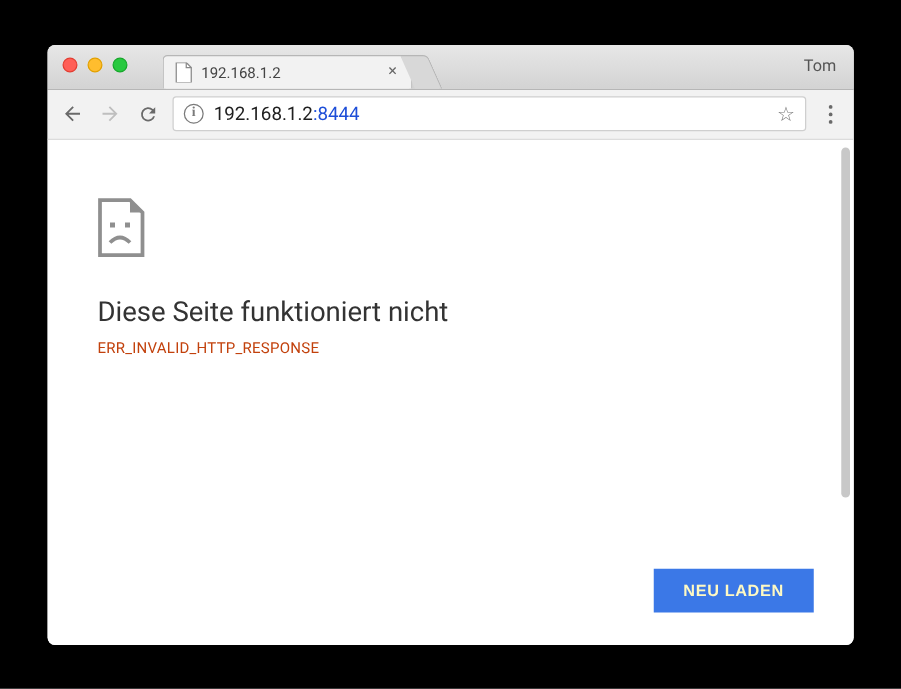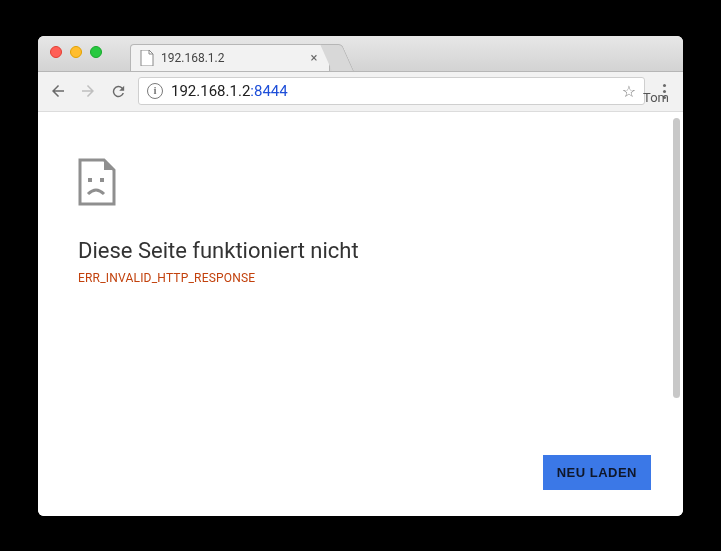--- a/index.html
+++ b/index.html
@@ -41,21 +41,20 @@
     .light { width: 12px; height: 12px; border-radius: 50%; }
     .light.red    { background: #ff5f57; border: 0.5px solid #e33e32; }
     .light.yellow { background: #ffbd2e; border: 0.5px solid #e2a100; }
     .light.green  { background: #28c940; border: 0.5px solid #17a82b; }
     .account-name {
       position: absolute;
       top: 10px;
       right: 14px;
       font-size: 13px;
       color: #555;
-      margin-top: 44px;
     }
     .tabs {
       display: flex;
       align-items: flex-end;
       margin-left: 92px;
       height: 100%;
     }
     .tab {
       height: 27px;
       min-width: 200px;
@@ -193,25 +192,25 @@
     .err-code {
       font-size: 12px;
       color: #c2410c;
       letter-spacing: 0.2px;
     }
     .reload-btn {
       position: absolute;
       right: 32px;
       bottom: 26px;
       background: #3b78e7;
-      color: #0f172a;
+      color: #fef9c3;
       font-size: 13px;
       font-weight: 700;
       letter-spacing: 0.5px;
-      padding: 10px 14px;
+      padding: 10px 24px;
       border: none;
       cursor: pointer;
       text-transform: uppercase;
     }
   </style>
 </head>
 <body>
 
 <div class="window">
 

